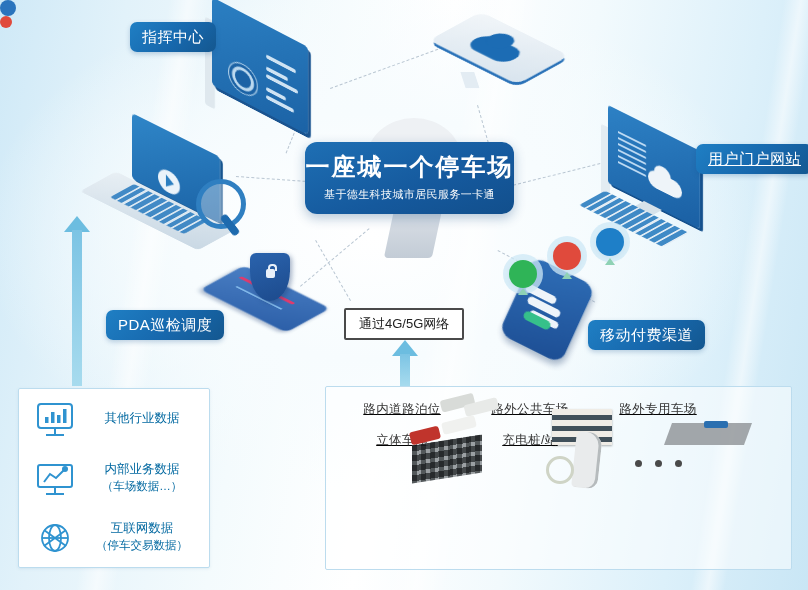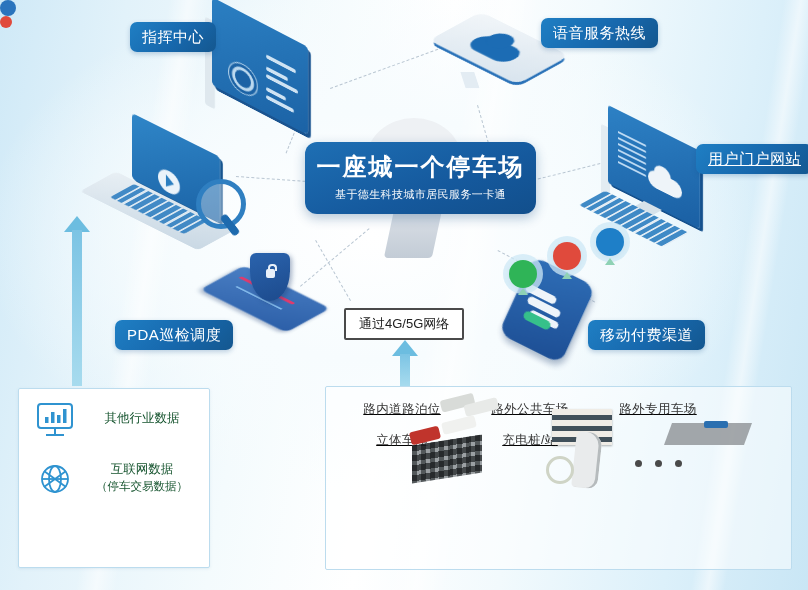--- a/index.html
+++ b/index.html
@@ -29,21 +29,21 @@
     box-shadow:0 2px 5px rgba(20,80,140,.25);
     white-space:nowrap;
   }
 
   
   #cloud-bg{position:absolute;left:312px;top:110px;width:210px;height:130px;}
   #cloud-bg .c{position:absolute;background:#eceff3;border-radius:50%;}
   #cloud-bg .stem{position:absolute;left:78px;top:90px;width:48px;height:58px;
      background:linear-gradient(180deg,#dfe4ea,#c3ccd6);transform:skewX(-12deg);border-radius:4px;}
   #banner{
-    position:absolute;left:305px;top:142px;width:231px;height:72px;
+    position:absolute;left:305px;top:142px;width:209px;height:72px;
     background:linear-gradient(160deg,#1e6fb4 0%,#15599d 60%,#124f8c 100%);
     border-radius:12px;box-shadow:0 4px 12px rgba(16,70,125,.3);
     display:flex;flex-direction:column;align-items:center;justify-content:center;
     color:#fff;
   }
   #banner .t1{font-size:24px;font-weight:bold;letter-spacing:2px;line-height:1.1;
     font-family:"DejaVu Sans","Liberation Sans",sans-serif;}
   #banner .t2{font-size:11px;margin-top:7px;letter-spacing:.4px;opacity:.97;}
 
   
@@ -61,21 +61,21 @@
   #net-box{position:absolute;left:344px;top:308px;background:#fff;
     border:2px solid #4a4a4a;border-radius:2px;padding:5px 13px;
     font-size:13px;color:#222;white-space:nowrap;}
 
   
   #src-panel{position:absolute;left:18px;top:388px;width:190px;height:178px;
     background:#fff;border:1.5px solid #bcdcee;border-radius:2px;
     box-shadow:0 1px 3px rgba(90,140,170,.13);}
   .src-row{display:flex;align-items:center;height:59px;padding-left:14px;}
   .src-ico{width:42px;height:38px;flex:0 0 42px;color:#2f93d0;}
-  .src-txt{margin-left:8px;color:#14532d;line-height:1.45;text-align:center;width:118px;}
+  .src-txt{margin-left:8px;color:#0369a1;line-height:1.45;text-align:center;width:118px;}
   .src-txt .a{font-size:12.5px;display:block;}
   .src-txt .b{font-size:11.5px;display:block;}
 
   
   #scene-panel{position:absolute;left:325px;top:386px;width:465px;height:182px;
     background:rgba(255,255,255,.55);border:1.5px solid #bcdcee;border-radius:2px;}
   .scene-grid{position:absolute;left:20px;top:8px;width:430px;text-decoration:underline;}
   .scene-row{display:flex;}
   .tile{width:112px;margin-right:16px;text-align:center;}
   .tile .ph{width:100px;height:66px;border-radius:9px;margin:0 auto;
@@ -248,21 +248,20 @@
     <div class="ln" style="left:54px;top:70px;width:20px;"></div>
     <div class="ln" style="left:54px;top:80px;width:28px;"></div>
   </div>
   <div class="pill" id="lbl-command" style="left:130px;top:22px;">指挥中心</div>
 
   <div class="art iso" id="bubble">
     <div class="bd"></div>
     <div class="cl"></div>
     <div class="tail"></div>
   </div>
-  <div class="pill" id="lbl-voice" style="left:541px;top:18px;">语音服务热线</div>
 
   <div class="art iso" id="laptop">
     <div class="lid"></div>
     <div class="play"></div>
     <div class="base"></div>
     <div class="kb"></div>
     <div class="glass"></div>
     <div class="handle"></div>
   </div>
   <div class="uparrow" style="left:64px;top:216px;height:170px;">
@@ -270,21 +269,21 @@
     <div class="shaft" style="height:156px;"></div>
   </div>
 
   <div class="art iso" id="pda">
     <div class="tab"></div>
     <div class="road2"></div>
     <div class="road"></div>
     <div class="shield"></div>
     <div class="lock"></div>
   </div>
-  <div class="pill" id="lbl-pda" style="left:115px;top:310px;margin-top:10px;">PDA巡检调度</div>
+  <div class="pill" id="lbl-pda" style="left:106px;top:310px;">PDA巡检调度</div>
 
   <div class="art iso" id="desk">
     <div class="brd"></div>
     <div class="scr"></div>
     <div class="code"></div>
     <div class="cl"></div>
     <div class="stand"></div>
     <div class="kb"></div>
   </div>
   <div class="pill" id="lbl-portal" style="left:696px;top:144px;text-decoration:underline;">用户门户网站</div>
@@ -326,20 +325,35 @@
           <rect x="18" y="12" width="3.5" height="11" fill="#2f93d0" stroke="none"></rect>
           <rect x="24" y="15" width="3.5" height="8" fill="#2f93d0" stroke="none"></rect>
           <rect x="30" y="9" width="3.5" height="14" fill="#2f93d0" stroke="none"></rect>
         </svg>
       </span>
       <span class="src-txt">
         <span class="a">其他行业数据</span>
       </span>
     </div>
 
+    <div class="src-row">
+      <span class="src-ico">
+        <svg viewBox="0 0 44 40" width="44" height="40" fill="none" stroke="#2f93d0" stroke-width="2">
+          <rect x="5" y="6" width="34" height="22" rx="2"></rect>
+          <line x1="22" y1="28" x2="22" y2="34"></line>
+          <line x1="13" y1="35" x2="31" y2="35"></line>
+          <polyline points="11,23 17,15 23,19 32,10" stroke-width="2"></polyline>
+          <circle cx="32" cy="10" r="3" fill="#2f93d0" stroke="none"></circle>
+        </svg>
+      </span>
+      <span class="src-txt">
+        <span class="a">内部业务数据</span>
+        <span class="b">（车场数据…）</span>
+      </span>
+    </div>
 
     <div class="src-row">
       <span class="src-ico">
         <svg viewBox="0 0 44 40" width="44" height="40" fill="none" stroke="#2f93d0" stroke-width="1.8">
           <circle cx="22" cy="20" r="13"></circle>
           <ellipse cx="22" cy="20" rx="6" ry="13"></ellipse>
           <line x1="9" y1="20" x2="35" y2="20"></line>
           <line x1="11" y1="12" x2="33" y2="28"></line>
           <line x1="11" y1="28" x2="33" y2="12"></line>
         </svg>

